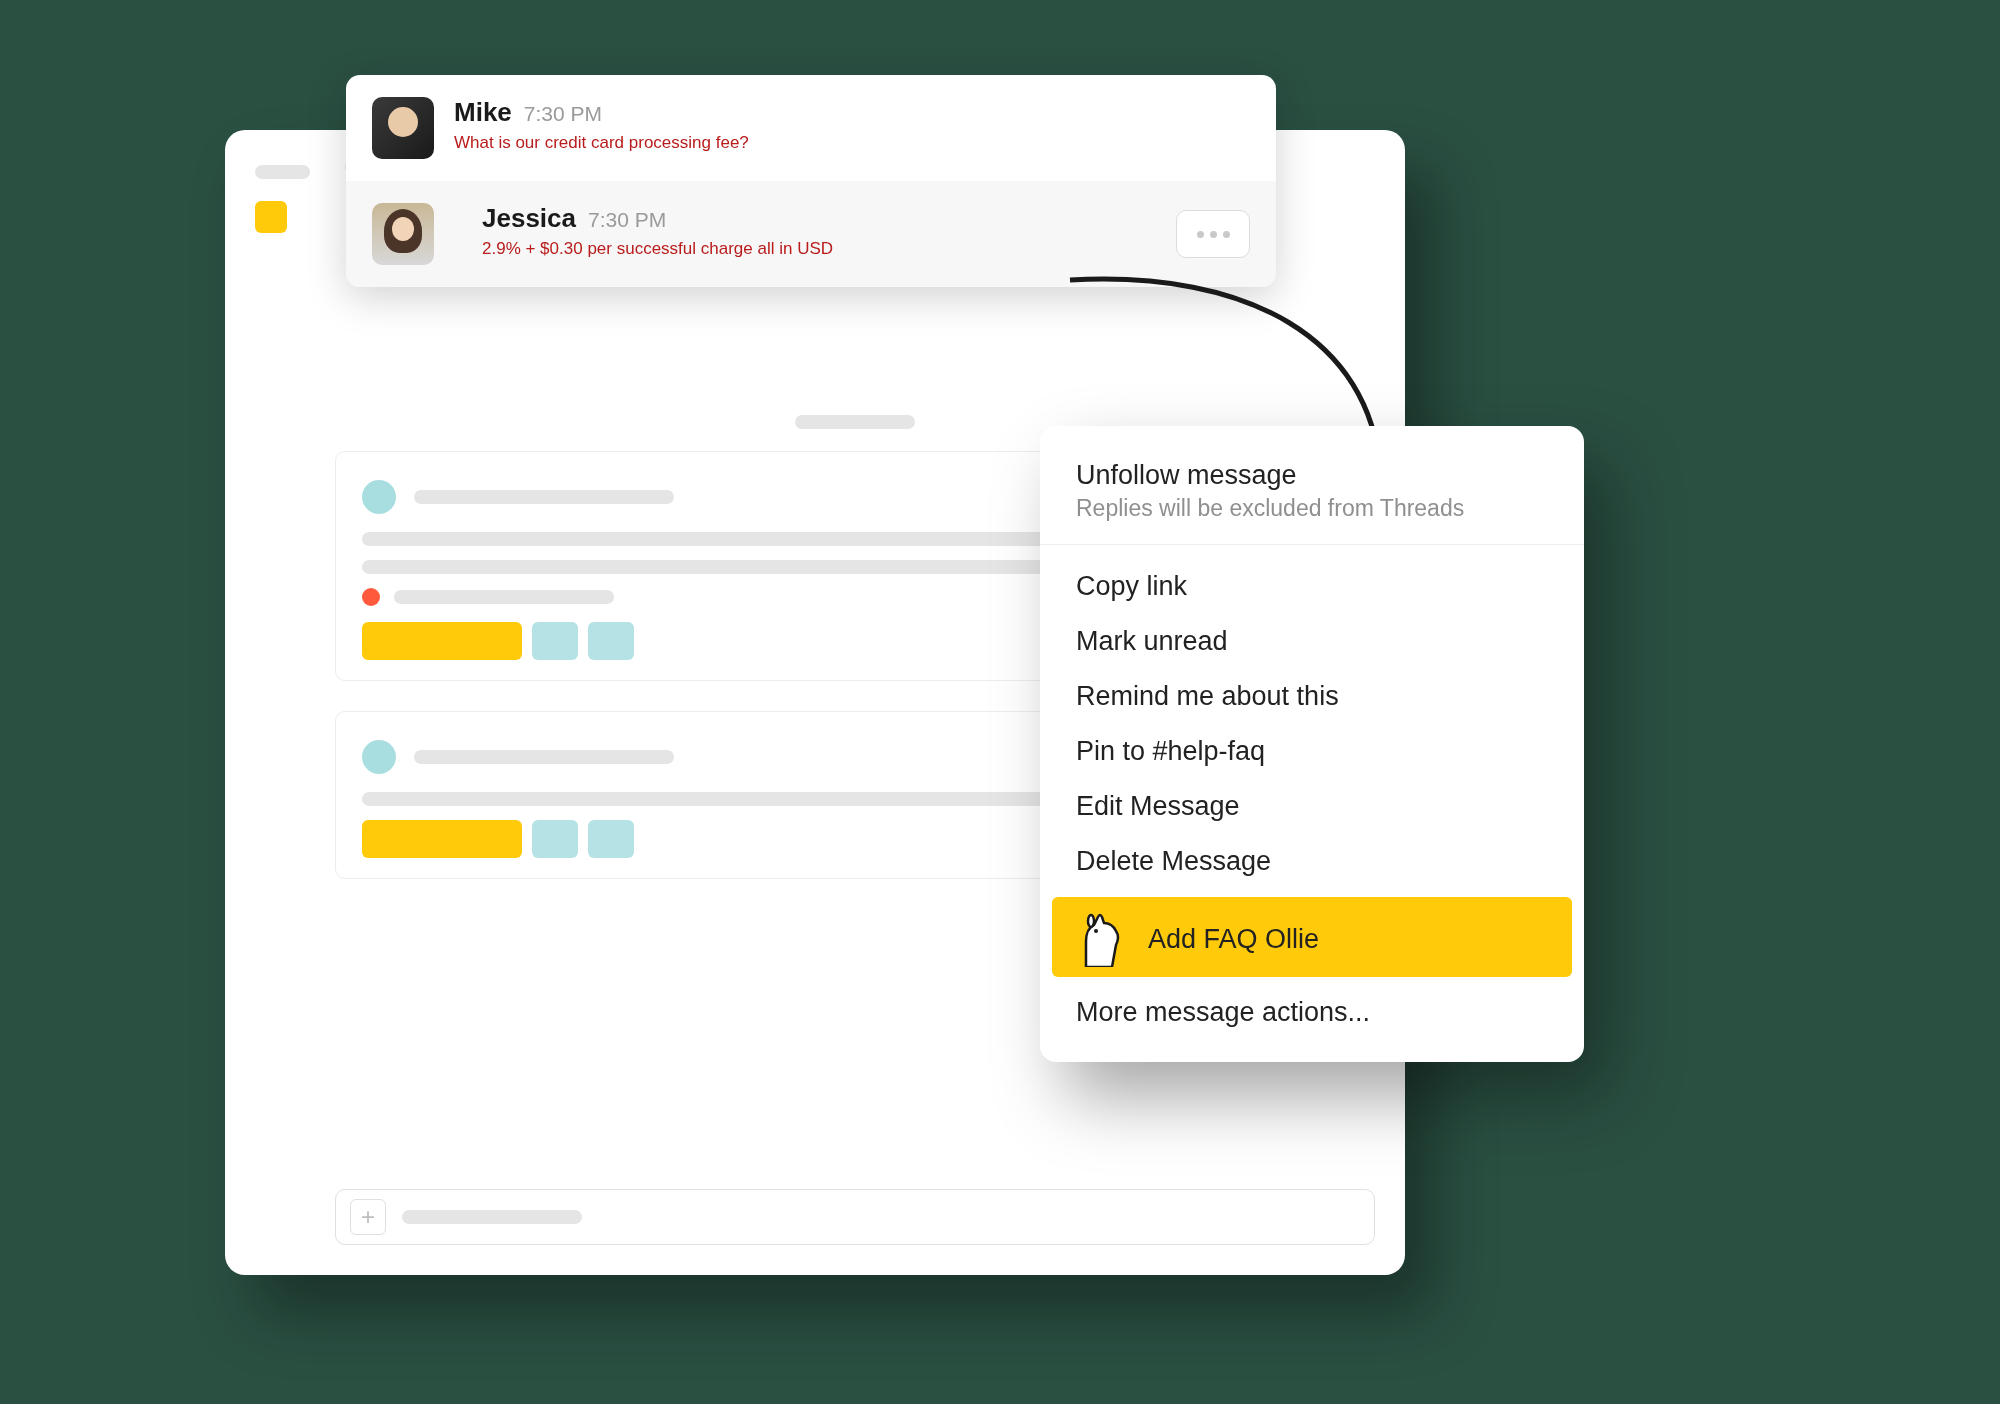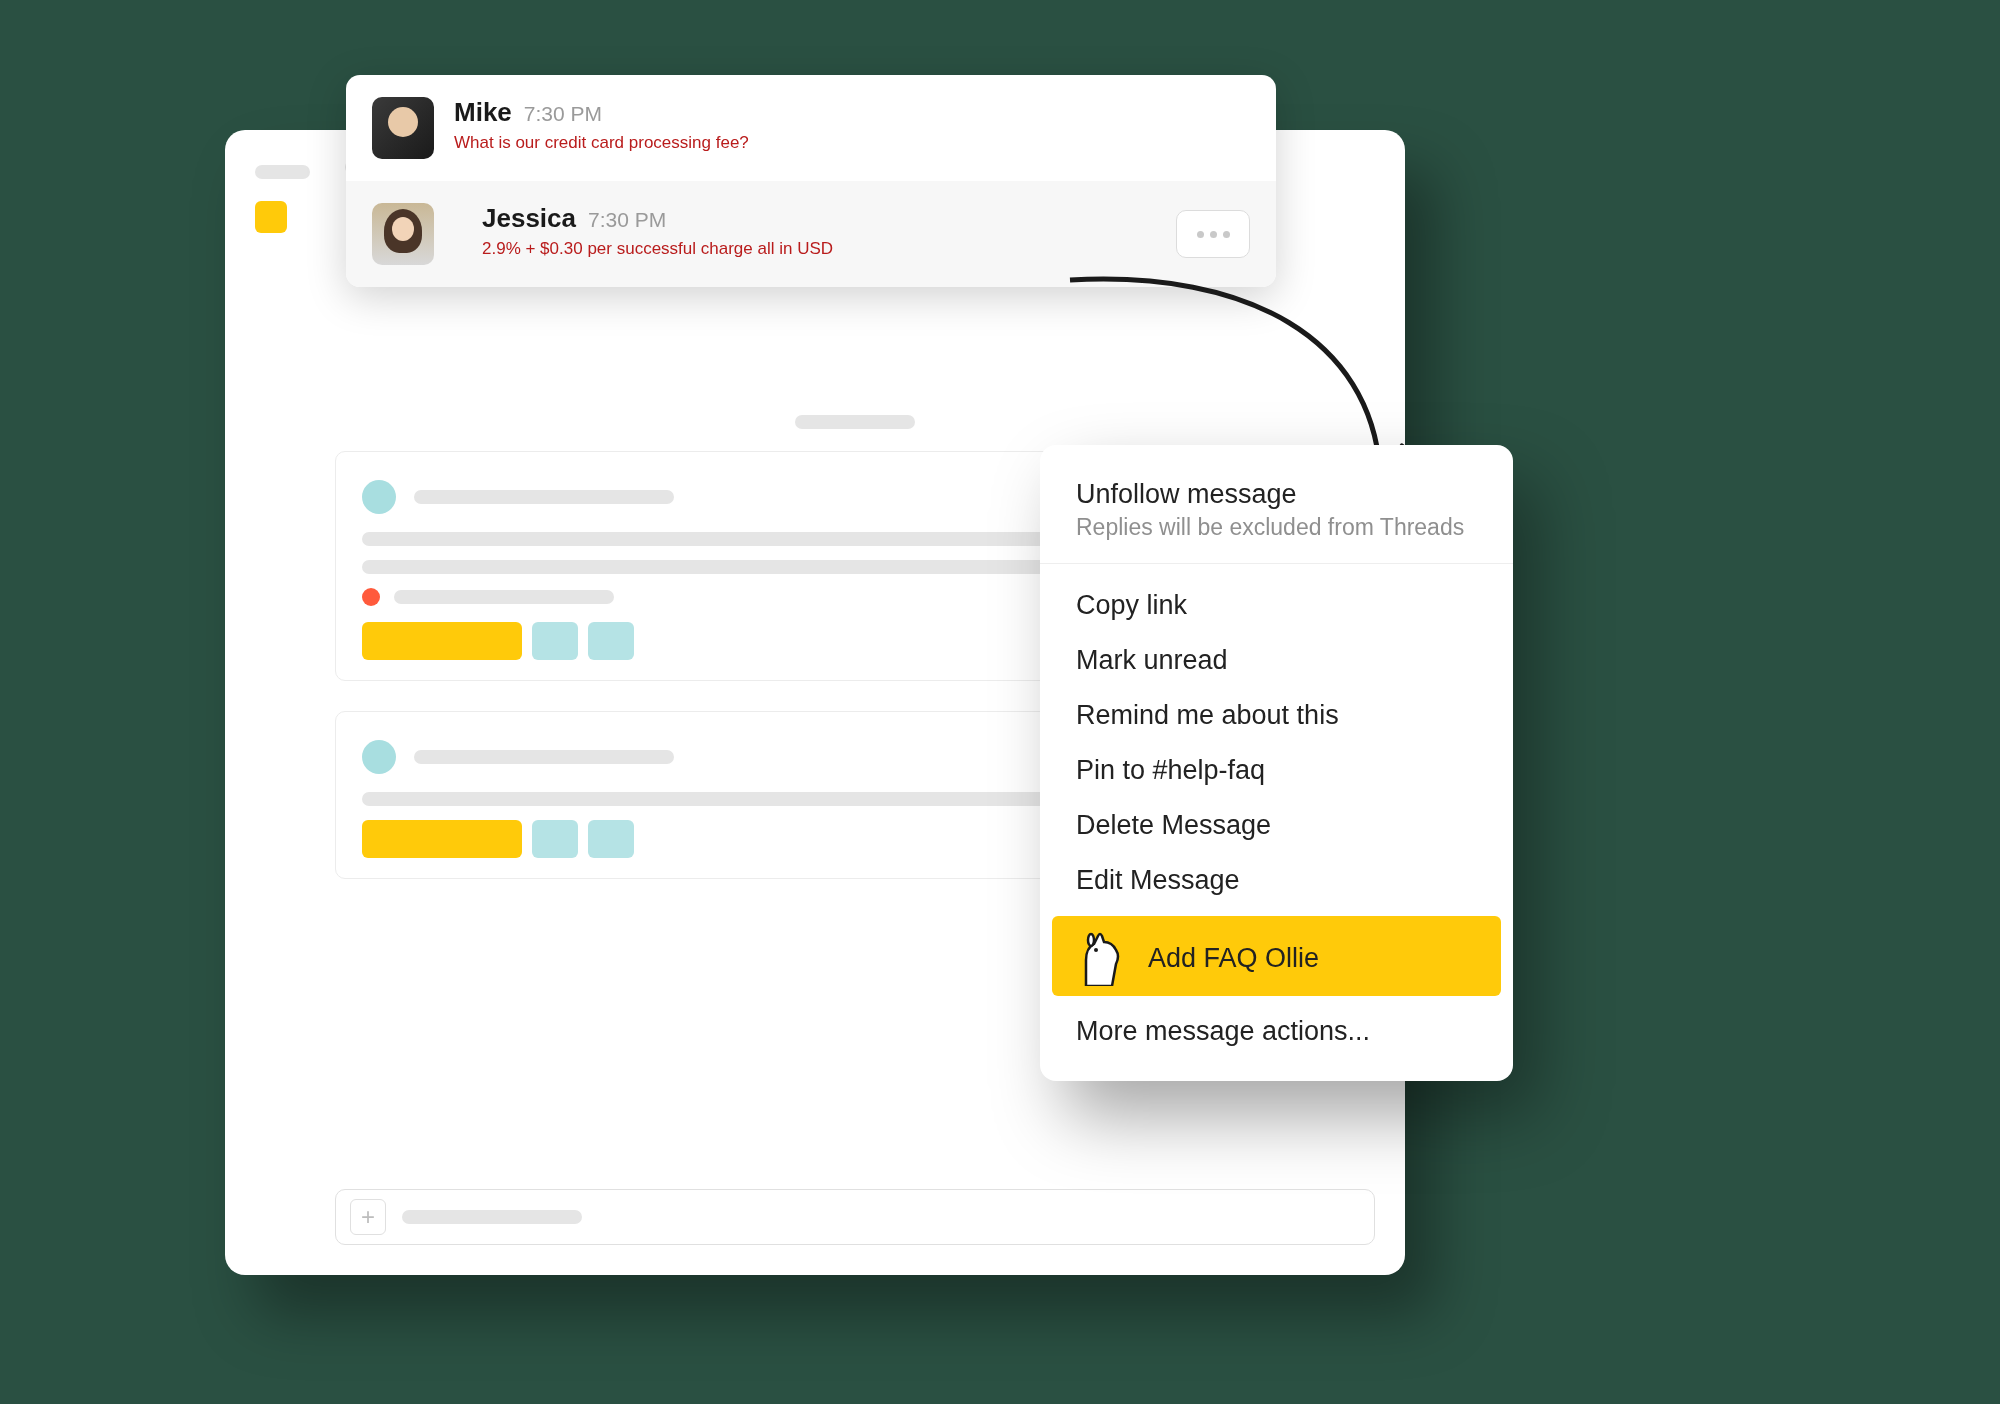--- a/index.html
+++ b/index.html
@@ -220,22 +220,22 @@
     left: 1050px;
     top: 260px;
     width: 400px;
     height: 260px;
     z-index: 8;
     pointer-events: none;
   }
   .context-menu {
     position: absolute;
     left: 1040px;
-    top: 445px;
-    width: 473px;
+    top: 426px;
+    width: 544px;
     background: #ffffff;
     border-radius: 16px;
     box-shadow: 25px 35px 70px rgba(0,0,0,0.35);
     z-index: 10;
     padding: 28px 0 22px 0;
   }
   .ctx-item {
     padding: 12px 36px;
     font-size: 27px;
     color: #222;
@@ -367,22 +367,22 @@
 <div class="context-menu">
   <div class="ctx-header">
     <div class="ctx-title">Unfollow message</div>
     <div class="ctx-sub">Replies will be excluded from Threads</div>
   </div>
   <div class="ctx-divider"></div>
   <div class="ctx-item">Copy link</div>
   <div class="ctx-item">Mark unread</div>
   <div class="ctx-item">Remind me about this</div>
   <div class="ctx-item">Pin to #help-faq</div>
+  <div class="ctx-item">Edit Message</div>
   <div class="ctx-item">Delete Message</div>
-  <div class="ctx-item">Edit Message</div>
   <div class="ctx-highlight">
     <svg class="llama" viewBox="0 0 52 56">
       <path d="M 10 56 L 10 30 Q 10 18 18 14 L 22 6 Q 24 2 26 6 L 28 12 Q 36 12 40 20 Q 44 26 40 34 L 36 56 Z" fill="#ffffff" stroke="#1a1a1a" stroke-width="2.5"></path>
       <ellipse cx="15" cy="10" rx="3" ry="6" fill="#ffffff" stroke="#1a1a1a" stroke-width="2.5"></ellipse>
       <circle cx="20" cy="20" r="2" fill="#1a1a1a"></circle>
     </svg>
     <span>Add FAQ Ollie</span>
   </div>
   <div class="ctx-item" style="margin-top:6px;">More message actions...</div>
 </div>

